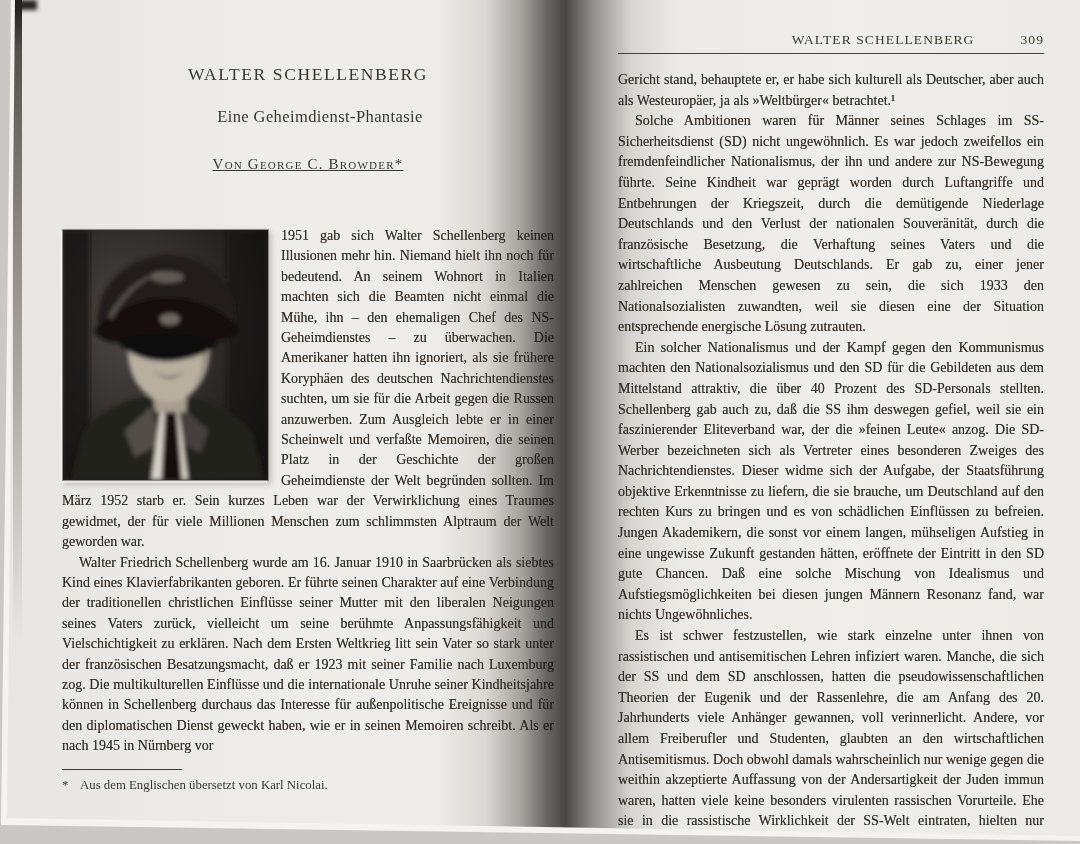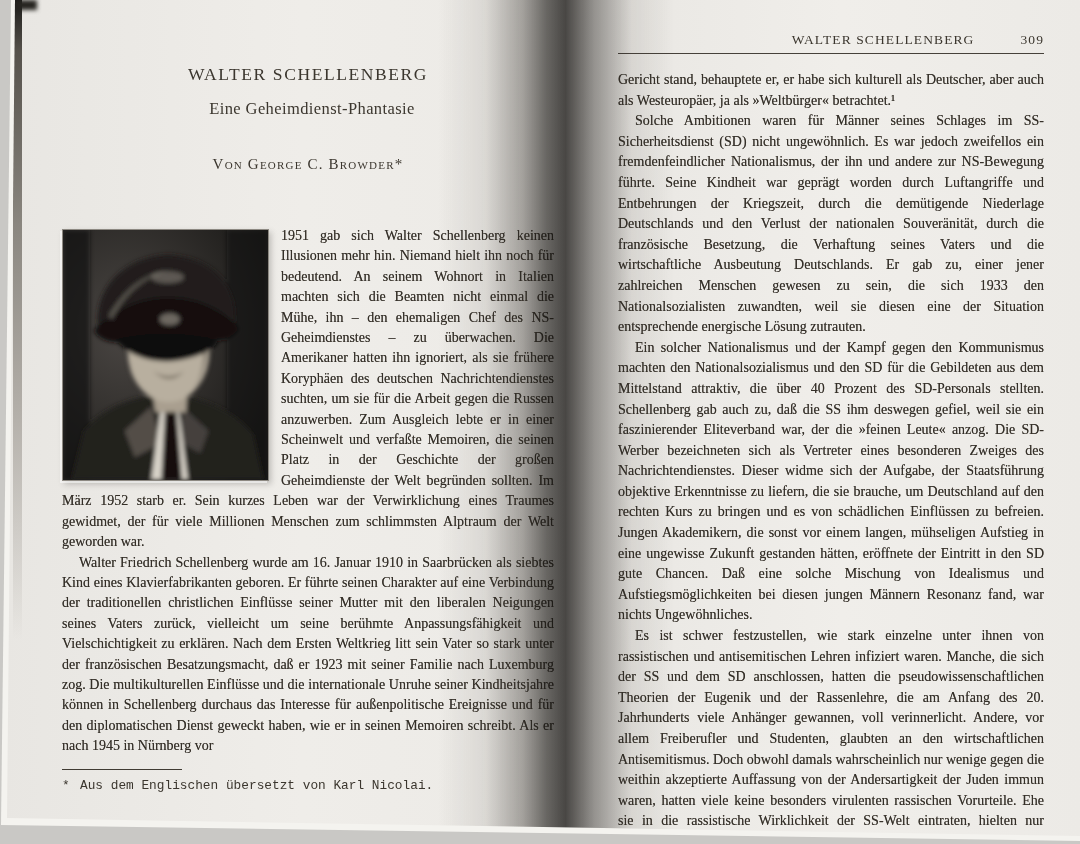--- a/index.html
+++ b/index.html
@@ -44,44 +44,44 @@
   }
 
   
   .left-content{position:absolute;left:62px;top:0;width:492px;}
   .lp-title{
     position:absolute;top:64px;left:0;width:100%;text-align:center;
     font-size:17.5px;letter-spacing:1.6px;font-weight:400;margin:0;color:#3b362e;
   }
   .lp-subtitle{
     position:absolute;top:95px;left:0;width:100%;text-align:center;
-    font-size:16.5px;letter-spacing:0.4px;font-weight:400;margin:4px;color:#3b362e;
+    font-size:16.5px;letter-spacing:0.4px;font-weight:400;margin:12px;color:#3b362e;
   }
   .lp-byline{
     position:absolute;top:156px;left:0;width:100%;text-align:center;
-    font-variant:small-caps;font-size:15px;letter-spacing:1.2px;color:#3b362e;
+    font-variant:small-caps;font-size:15px;letter-spacing:1.2px;color:#3b362e;text-decoration:underline;
   }
   .article{position:absolute;top:226px;left:0;width:492px;}
   .article p{
     margin:0;font-size:14px;line-height:20.4px;text-align:justify;
     text-shadow:0 0 0.4px rgba(52,47,40,0.65);
   }
   .article p + p{text-indent:17px;}
   .portrait{
     float:left;width:205px;height:250px;margin:3px 12px 4px 0;
     background:#1a1918;border:1px solid #8d8982;
     box-shadow:-2px 2px 0 rgba(255,255,255,0.55), 2px 3px 6px rgba(40,36,30,0.25);
   }
   .portrait svg{display:block;width:100%;height:100%;}
   .footnote-rule{
     position:absolute;top:769px;left:0;width:120px;border-top:1.6px solid #403b33;
   }
   .footnote{
     position:absolute;top:778px;left:0;width:100%;
-    font-size:12.8px;color:#3b362e;font-family:Liberation Mono, monospace;
+    font-size:12.8px;color:#3b362e;
   }
   .footnote .fn-marker{display:inline-block;width:18px;}
 
   
   .right-content{position:absolute;left:618px;top:0;width:426px;}
   .running-head{
     position:absolute;top:32px;left:0;width:100%;
     display:flex;justify-content:flex-end;align-items:baseline;gap:46px;
     font-size:13.5px;letter-spacing:1.1px;color:#3b362e;
   }

